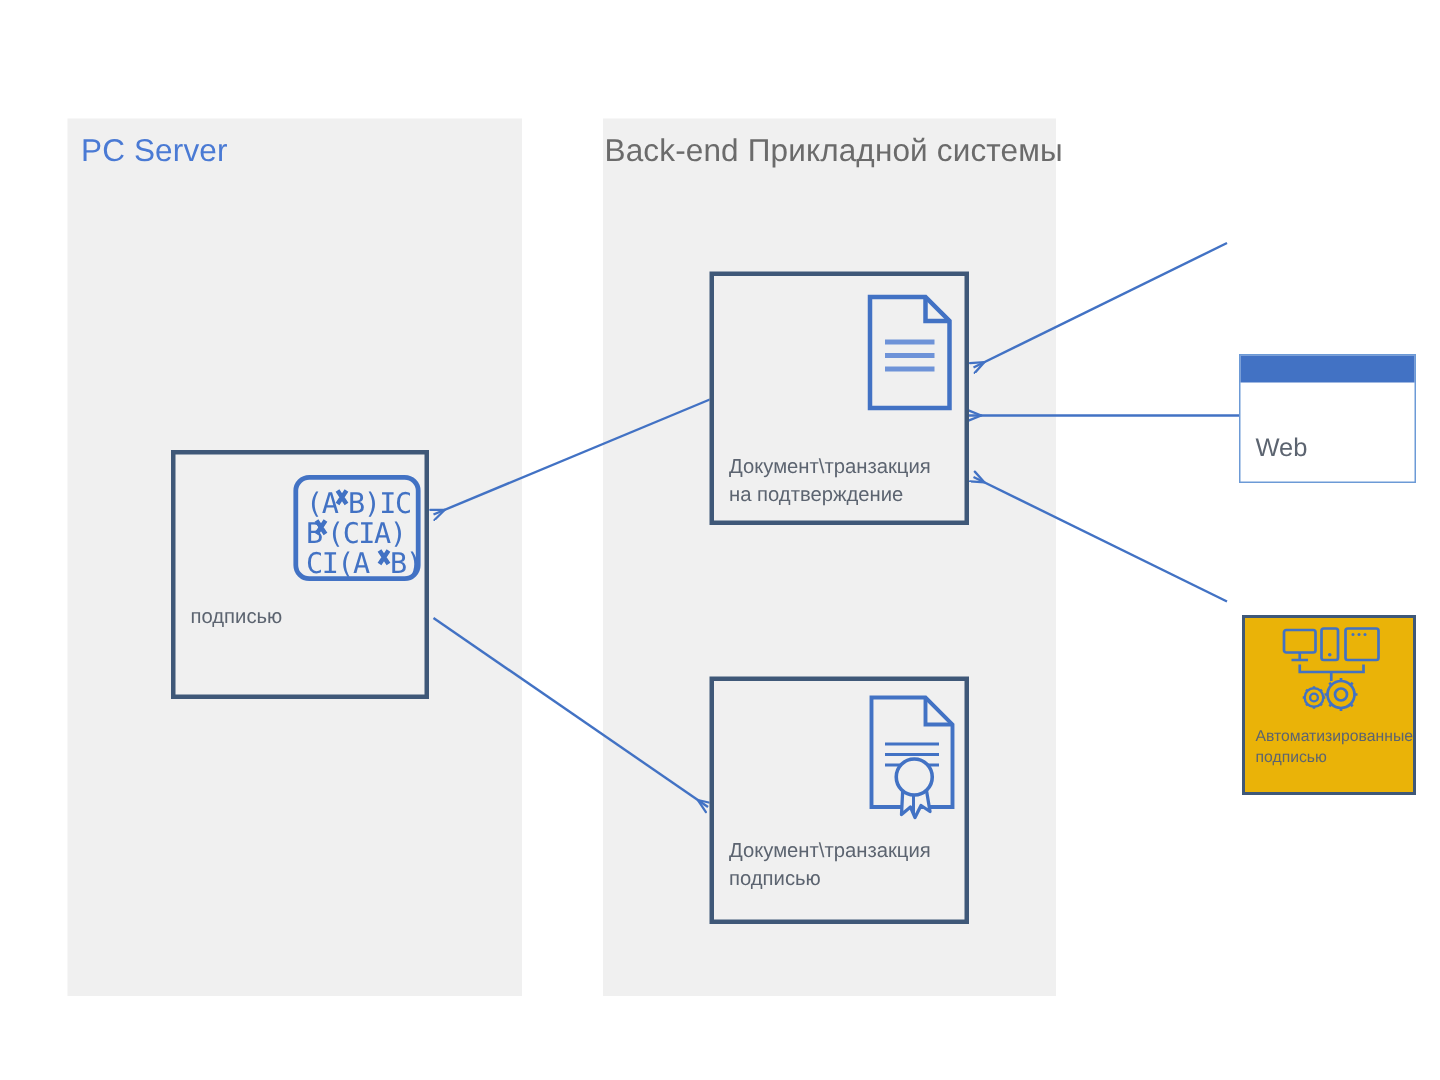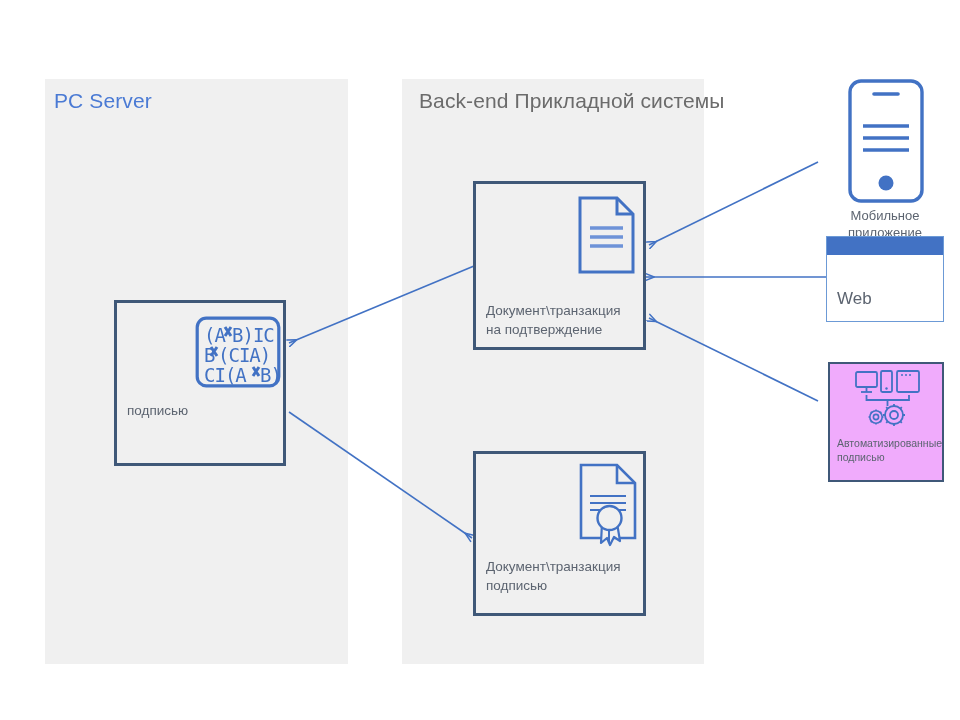--- a/index.html
+++ b/index.html
@@ -23,21 +23,21 @@
     position:absolute;box-sizing:border-box;
     border:3px solid #3f5878;background:#f0f0f0;text-decoration:underline;
   }
   .node-label{
     position:absolute;left:10px;right:6px;
     color:#5c6470;font-size:13.5px;line-height:18.5px;
   }
   .node-icon{position:absolute;}
 
   
-  .node-plain{background:#f0abfc;}
+  .node-plain{background:#eab308;margin-top:48px;}
 
   
   #web-window{
     position:absolute;box-sizing:border-box;
     border:1px solid #6c9ad6;background:#ffffff;
   }
   #web-titlebar{position:absolute;left:0;top:0;right:0;height:18px;background:#4272c4;}
   #web-label{position:absolute;left:10px;bottom:12px;color:#5c6470;font-size:17px;}
 
   
@@ -52,21 +52,21 @@
 </style>
 </head>
 <body>
 
 <div id="canvas">
 
   <div class="panel" id="panel-left" style="left:45px;top:79px;width:303px;height:585px;"></div>
   <div class="panel-title" id="panel-left-title" style="left:54px;top:89px;">PC Server</div>
 
   <div class="panel" id="panel-right" style="left:402px;top:79px;width:302px;height:585px;"></div>
-  <div class="panel-title" id="panel-right-title" style="left:419px;top:89px;">Back-end Прикладной системы</div>
+  <div class="panel-title" id="panel-right-title" style="left:403px;top:89px;">Back-end Прикладной системы</div>
 
   <svg class="overlay behind">
     <defs>
       <marker id="ah" markerWidth="11" markerHeight="11" refX="9.2" refY="4" orient="auto" markerUnits="userSpaceOnUse">
         <path d="M1,4 L10,0.4 M1,4 L10,7.6" fill="none" stroke="#4272c4" stroke-width="1.5" stroke-linecap="round"></path>
       </marker>
     </defs>
 
     <line x1="474" y1="266" x2="289" y2="343" stroke="#4272c4" stroke-width="1.6" marker-end="url(#ah)"></line>
 
@@ -132,36 +132,20 @@
       <path d="M33,62 L33,81" fill="none" stroke="#4272c4" stroke-width="2"></path>
 
       <circle cx="33.5" cy="57" r="12" fill="#f0f0f0" stroke="#4272c4" stroke-width="2.4"></circle>
     </svg>
     <div class="node-label" style="top:104px;">
       <div>Документ\транзакция</div>
       <div>подписью</div>
     </div>
   </div>
 
-  <div id="node-mobile" style="position:absolute;left:825px;top:78px;width:120px;height:170px;z-index:2;">
-    <svg style="position:absolute;left:22px;top:0;" width="78" height="126" viewBox="0 0 78 126">
-      <rect x="3" y="3" width="72" height="120" rx="11" ry="11" fill="none" stroke="#4272c4" stroke-width="3.4"></rect>
-      <line x1="27" y1="16" x2="51" y2="16" stroke="#4272c4" stroke-width="3.6" stroke-linecap="round"></line>
-      <g stroke="#4272c4" stroke-width="3.4" stroke-linecap="butt">
-        <line x1="16" y1="48" x2="62" y2="48"></line>
-        <line x1="16" y1="60" x2="62" y2="60"></line>
-        <line x1="16" y1="72" x2="62" y2="72"></line>
-      </g>
-      <circle cx="39" cy="105" r="7.5" fill="#4272c4"></circle>
-    </svg>
-    <div class="caption" style="left:-20px;top:129px;">
-      <div>Мобильное</div>
-      <div>приложение</div>
-    </div>
-  </div>
 
   <div id="web-window" style="left:826px;top:236px;width:118px;height:86px;z-index:2;">
     <div id="web-titlebar"></div>
     <div id="web-label">Web</div>
   </div>
 
   <div class="node node-plain" id="node-automated" style="left:828px;top:362px;width:116px;height:120px;border-width:2.5px;z-index:2;">
     <svg class="node-icon" style="left:23px;top:5px;" width="70" height="62" viewBox="0 0 70 62">
 
       <rect x="3" y="3" width="21" height="15" rx="1.5" fill="none" stroke="#4272c4" stroke-width="1.8"></rect>

